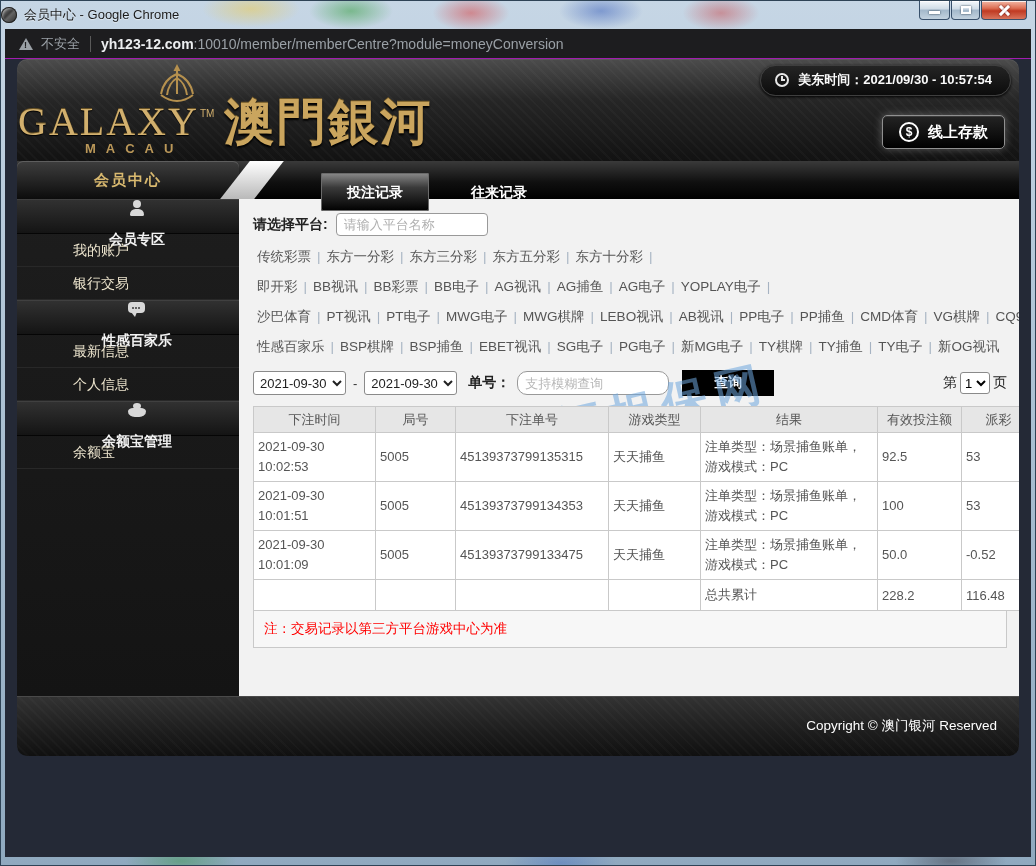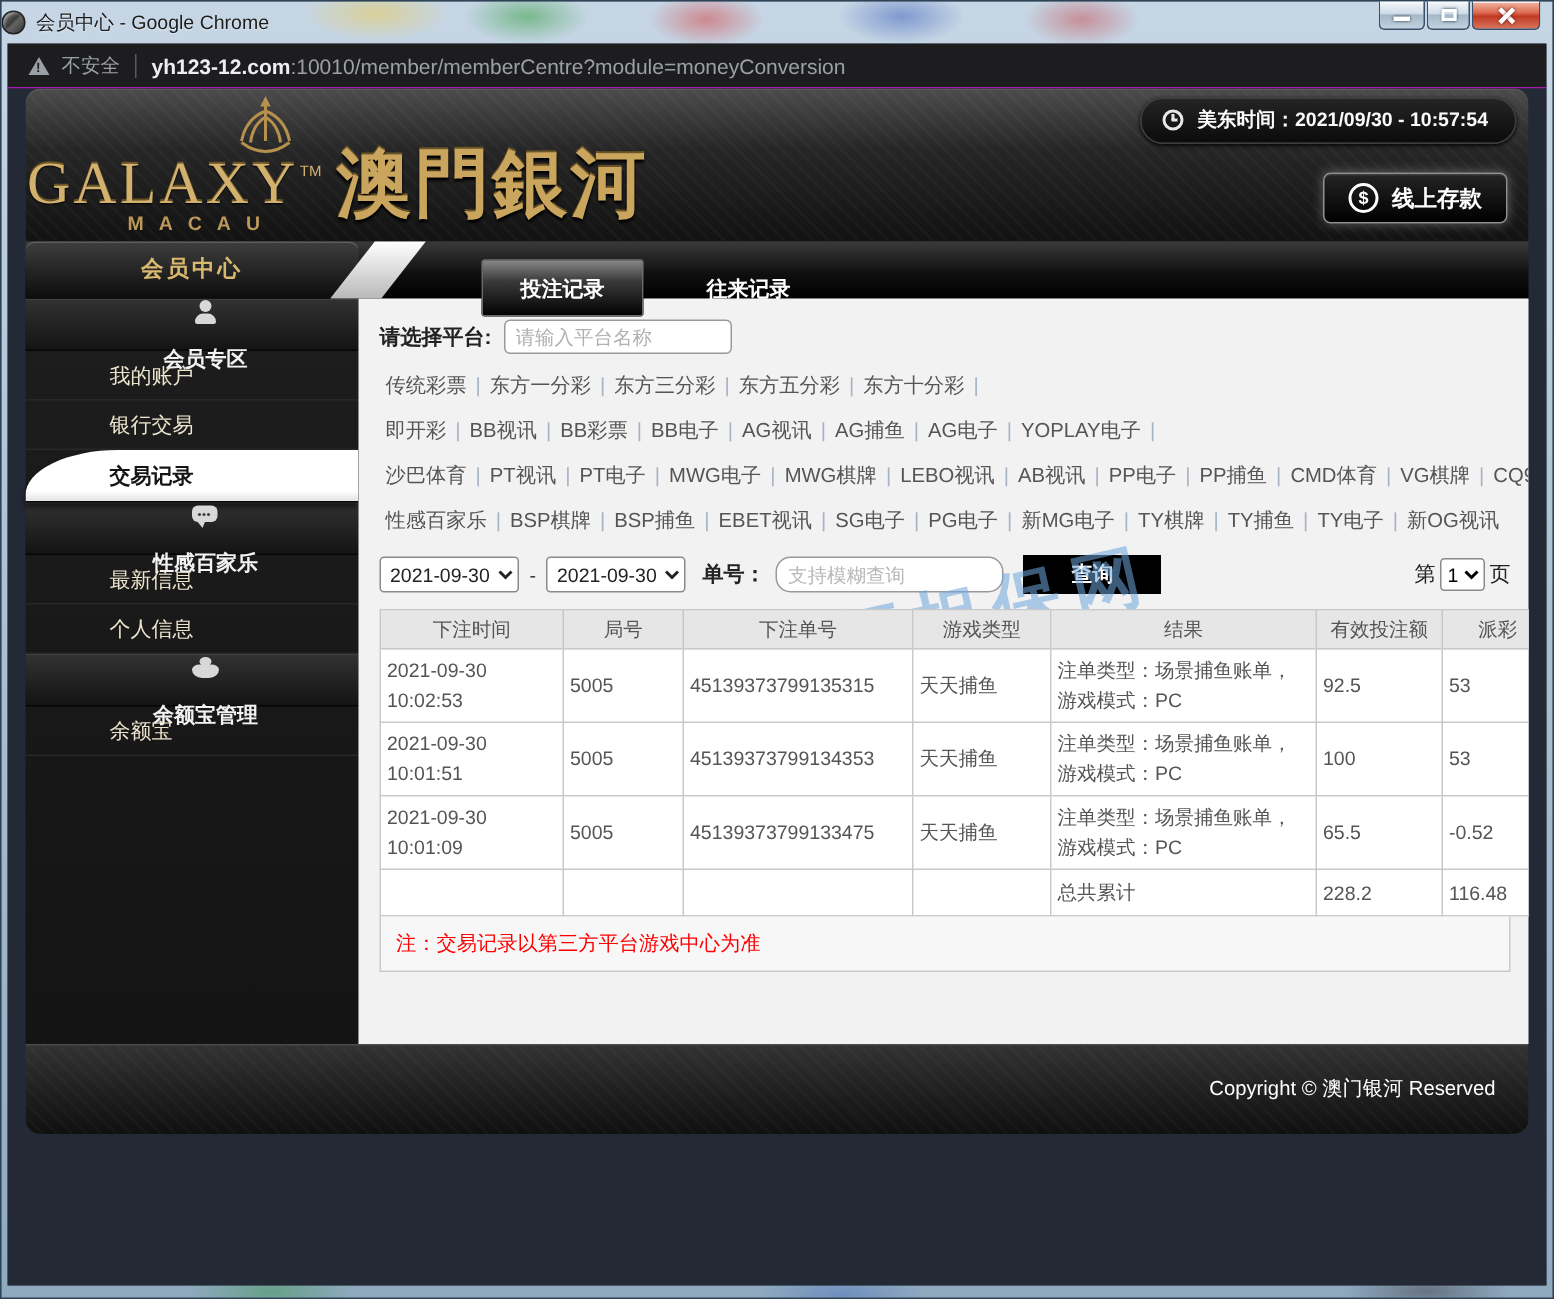--- a/index.html
+++ b/index.html
@@ -244,21 +244,20 @@
       </div>
 
       <div class="main-row">
         <div class="sidebar">
             <div class="side-section">
               <span class="sicon icon-user"></span>
               <span>会员专区</span>
             </div>
             <div class="sub-item">我的账户</div>
             <div class="sub-item">银行交易</div>
-            <div class="sub-item active">交易记录</div>
             <div class="side-section">
               <span class="sicon icon-message">
                 <i></i>
               </span>
               <span>性感百家乐</span>
             </div>
             <div class="sub-item">最新信息</div>
             <div class="sub-item">个人信息</div>
             <div class="side-section">
               <span class="sicon icon-ingot"></span>
@@ -382,21 +381,21 @@
                     <div>45139373799133475</div>
                   </td>
                   <td>
                     <div>天天捕鱼</div>
                   </td>
                   <td>
                     <div>注单类型：场景捕鱼账单，</div>
                     <div>游戏模式：PC</div>
                   </td>
                   <td>
-                    <div>65.5</div>
+                    <div>50.0</div>
                   </td>
                   <td>
                     <div>-0.52</div>
                   </td>
                 </tr>
                 <tr class="total-row">
                   <td></td>
                   <td></td>
                   <td></td>
                   <td></td>

